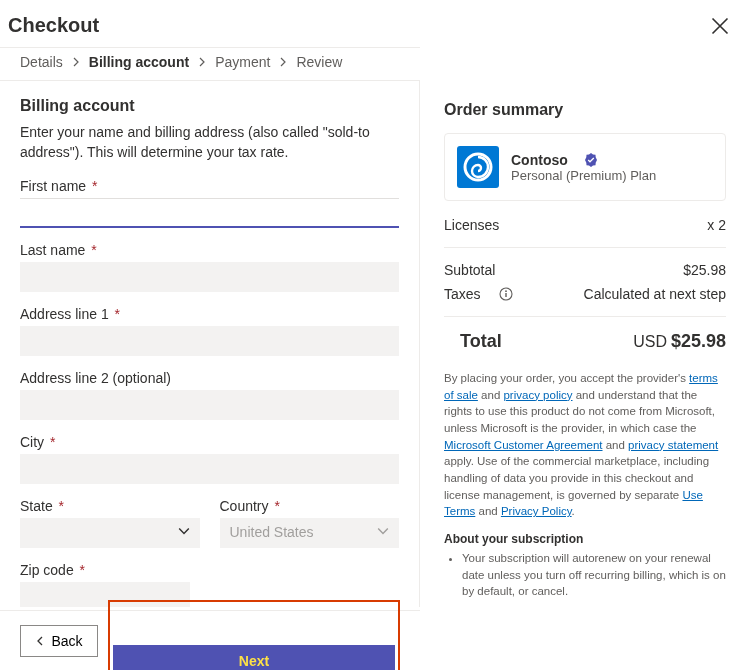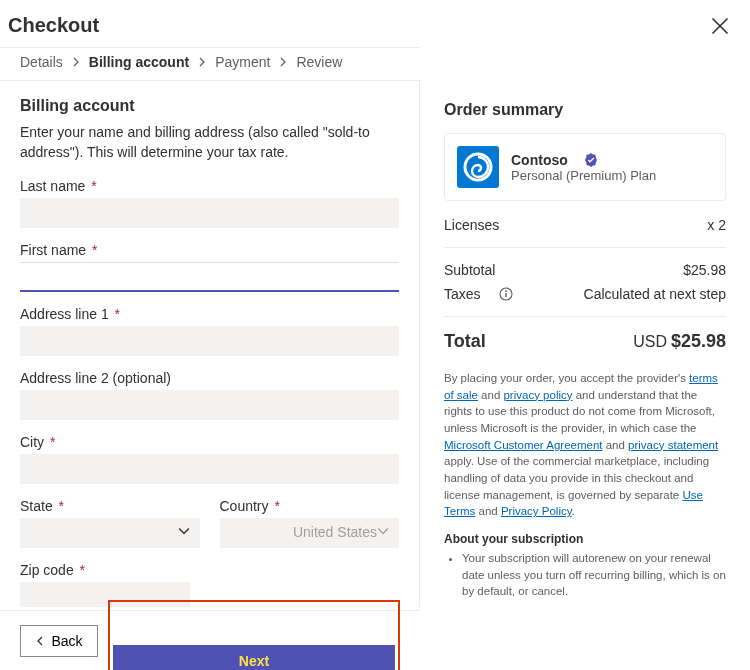--- a/index.html
+++ b/index.html
@@ -28,37 +28,37 @@
     .subtext { font-size: 14px; color: #323130; margin-bottom: 16px; line-height: 1.4; }
     .field { margin-bottom: 14px; }
     .field label { display: block; font-size: 14px; color: #323130; margin-bottom: 4px; }
     .req { color: #a4262c; margin-left: 2px; }
     .input, .select { width: 100%; height: 30px; background: #f3f2f1; border: none; border-bottom: 2px solid transparent; padding: 0 10px; font-size: 14px; }
     .input.focused { border-bottom: 2px solid #4f52b2; background: #fff; border-top:1px solid #e1dfdd; }
     .row2 { display: flex; gap: 20px; }
     .row2 .field { flex: 1; }
     .smallinput { width: 170px; }
     .select { display: flex; align-items: center; justify-content: space-between; cursor: pointer; }
-    .select.disabled { color: #a19f9d; justify-content: flex-end; }
+    .select.disabled { color: #a19f9d; }
 
     
     .right h3 { font-size: 16px; font-weight: 700; margin-bottom: 14px; }
     .product-card { border: 1px solid #edebe9; border-radius: 4px; padding: 12px; display: flex; align-items: center; gap: 12px; margin-bottom: 16px; }
     .product-icon { width: 42px; height: 42px; background: #0078d4; border-radius: 3px; display:flex; align-items:center; justify-content:center; }
     .product-icon svg { width: 32px; height: 32px; }
     .product-name { font-weight: 600; font-size: 14px; display:flex; align-items:center; gap:16px;}
     .product-plan { font-size: 13px; color: #605e5c; }
     .verify-badge svg { width:14px; height:14px; display:block; }
 
     .line { display: flex; justify-content: space-between; font-size: 14px; margin-bottom: 8px; }
     .line .label { color: #323130; }
     .line .val { color: #323130; }
     .divider { border-top: 1px solid #edebe9; margin: 14px 0; }
     .total-line { display: flex; justify-content: space-between; align-items: baseline; margin-bottom: 18px;}
-    .total-line .label { font-size: 18px; font-weight: 700; }
+    .total-line .label { font-size: 18px; font-weight: 700; margin-left: 16px; }
     .total-line .val { font-size: 18px; font-weight: 700; }
     .total-line .cur { font-size: 16px; font-weight:400; margin-right:4px; }
     .taxlab { display:flex; align-items:center; gap:18px;}
     .infoicon svg { width:14px; height:14px; display:block; }
 
     .legal { font-size: 11.5px; color: #605e5c; line-height: 1.45; margin-bottom: 12px; }
     .legal a { color: #0067b8; text-decoration: underline; cursor: pointer; }
     .about-head { font-size: 12px; font-weight: 600; margin-bottom: 4px; }
     .bullets { font-size: 11.5px; color: #605e5c; padding-left: 18px; line-height: 1.45; }
     .bullets li { margin-bottom: 2px; }
@@ -103,27 +103,27 @@
   <span class="crumb">Review</span>
 </div>
 
 <div class="body">
 
   <div class="left">
     <h2>Billing account</h2>
     <p class="subtext">Enter your name and billing address (also called "sold-to address"). This will determine your tax rate.</p>
 
     <div class="field">
-      <label><span>Last name</span> <span class="req">*</span></label>
-      <input class="input" value="" style="">
-    </div>
-
-    <div class="field">
       <label><span>First name</span> <span class="req">*</span></label>
       <input class="input focused" value="" style="">
+    </div>
+
+    <div class="field">
+      <label><span>Last name</span> <span class="req">*</span></label>
+      <input class="input" value="" style="">
     </div>
 
     <div class="field">
       <label><span>Address line 1</span> <span class="req">*</span></label>
       <input class="input" value="" style="">
     </div>
 
     <div class="field">
       <label>Address line 2 (optional)</label>
       <input class="input" value="" style="">

